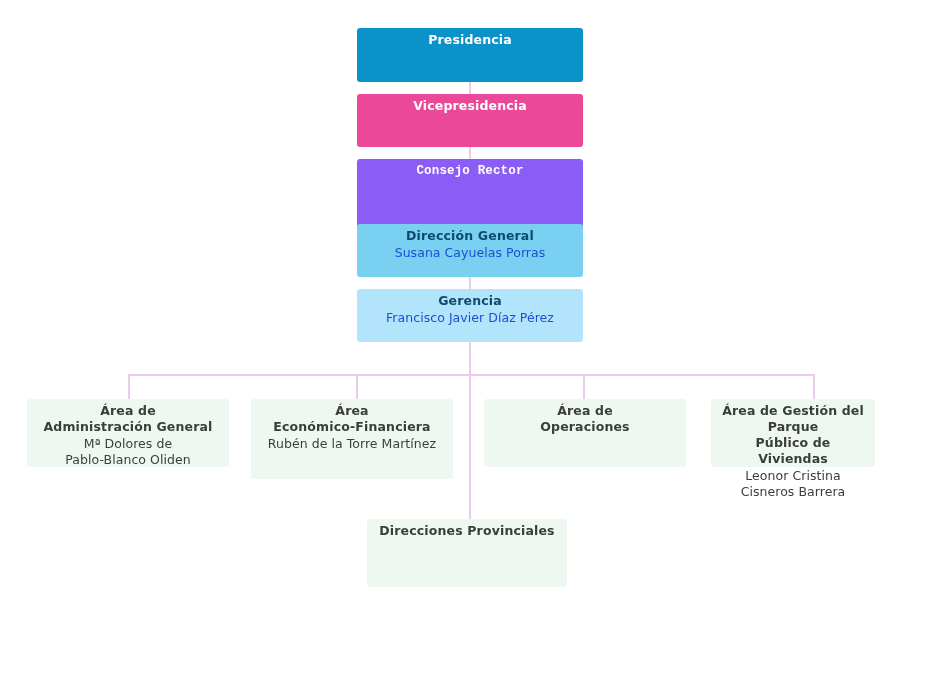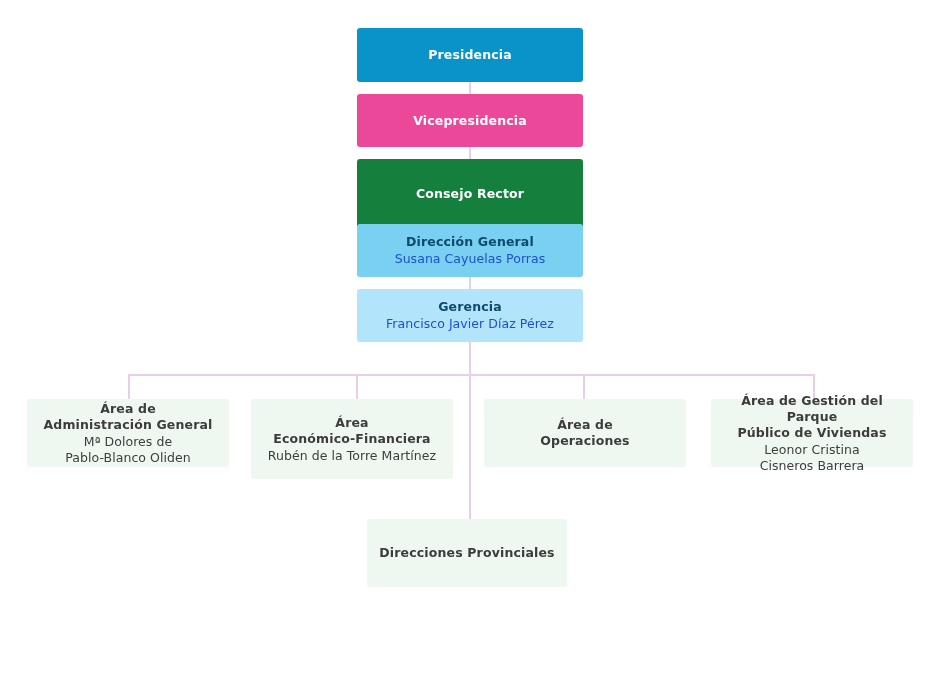--- a/index.html
+++ b/index.html
@@ -27,21 +27,20 @@
   .conn-v { width: 2px; }
   .conn-h { height: 2px; }
 
   
   .node {
     position: absolute;
     box-sizing: border-box;
     display: flex;
     flex-direction: column;
     align-items: center;
-    justify-content: center;
     text-align: center;
     border-radius: 3px;
     padding: 4px 8px;
     line-height: 1.28;
   }
   .node .title {
     font-weight: bold;
     font-size: 12.5px;
     letter-spacing: 0.15px;
   }
@@ -89,21 +88,21 @@
   <div class="conn conn-v" style="left:813px; top:374px; height:25px;"></div>
 
   <div class="node blue" style="left:357px; top:28px; width:226px; height:54px; background:#0a93c9;">
     <div class="title">Presidencia</div>
   </div>
 
   <div class="node blue" style="left:357px; top:94px; width:226px; height:53px; background:#ec4899;">
     <div class="title">Vicepresidencia</div>
   </div>
 
-  <div class="node blue" style="left:357px; top:159px; width:226px; height:69px; background:#15803d;">
+  <div class="node blue" style="left:357px; top:159px; width:226px; height:69px; background:#8b5cf6;font-family:Liberation Mono, monospace;">
     <div class="title">Consejo Rector</div>
   </div>
 
   <div class="node pale" style="left:357px; top:224px; width:226px; height:53px; background:#79d0f0;">
     <div class="title">Dirección General</div>
     <div class="person">Susana Cayuelas Porras</div>
   </div>
 
   <div class="node pale" style="left:357px; top:289px; width:226px; height:53px; background:#b2e5fb;">
     <div class="title">Gerencia</div>
@@ -131,21 +130,21 @@
     </div>
   </div>
 
   <div class="node green" style="left:484px; top:399px; width:202px; height:68px;">
     <div class="title">
       <span>Área de</span>
       <span>Operaciones</span>
     </div>
   </div>
 
-  <div class="node green" style="left:711px; top:399px; width:202px; height:68px;">
+  <div class="node green" style="left:711px; top:399px; width:164px; height:68px;">
     <div class="title">
       <span>Área de Gestión del Parque</span>
       <span>Público de Viviendas</span>
     </div>
     <div class="person">
       <span>Leonor Cristina</span>
       <span>Cisneros Barrera</span>
     </div>
   </div>
 

